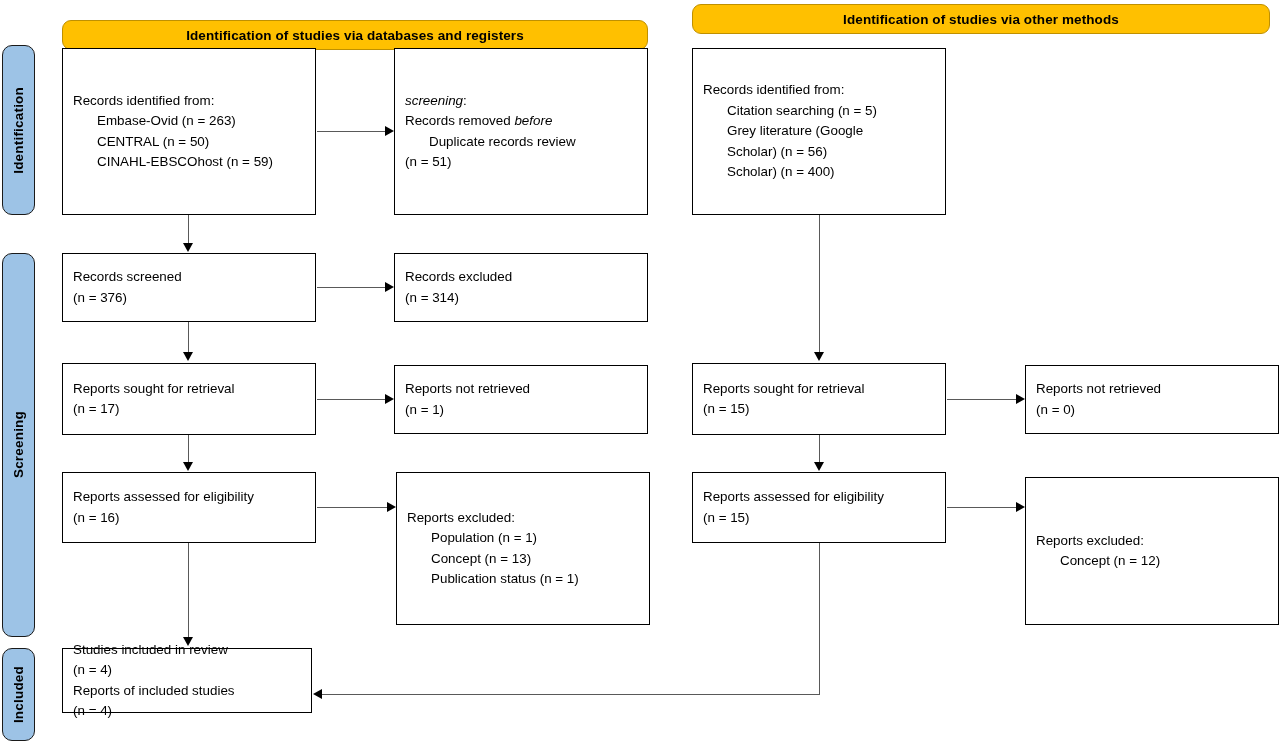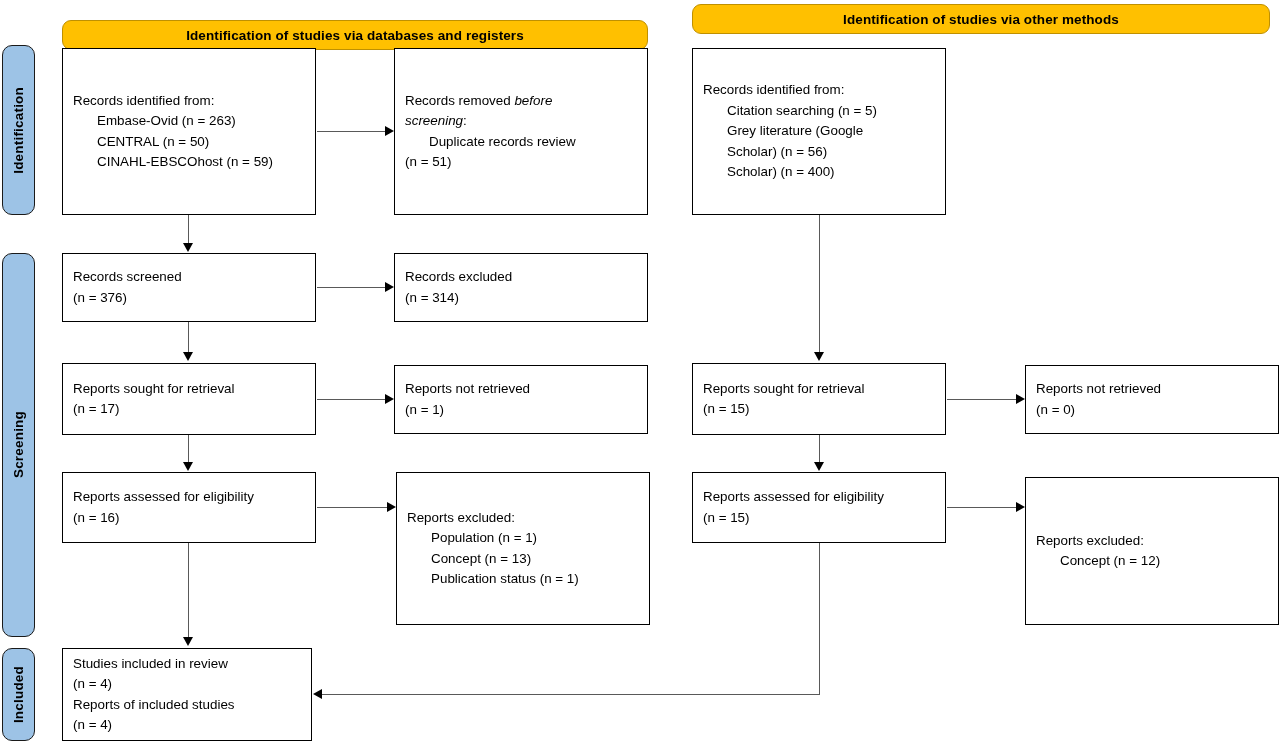--- a/index.html
+++ b/index.html
@@ -143,22 +143,22 @@
   </div>
 
   <div class="flow-box" style="left:62px; top:48px; width:254px; height:167px;">
     <div class="line">Records identified from:</div>
     <div class="line indent">Embase-Ovid (n = 263)</div>
     <div class="line indent">CENTRAL (n = 50)</div>
     <div class="line indent">CINAHL-EBSCOhost (n = 59)</div>
   </div>
 
   <div class="flow-box" style="left:394px; top:48px; width:254px; height:167px;">
+    <div class="line"><em>screening</em>:</div>
     <div class="line">Records removed <em>before</em></div>
-    <div class="line"><em>screening</em>:</div>
     <div class="line indent">Duplicate records review</div>
     <div class="line">(n = 51)</div>
   </div>
 
   <div class="flow-box" style="left:62px; top:253px; width:254px; height:69px;">
     <div class="line">Records screened</div>
     <div class="line">(n = 376)</div>
   </div>
 
   <div class="flow-box" style="left:394px; top:253px; width:254px; height:69px;">
@@ -181,21 +181,21 @@
     <div class="line">(n = 16)</div>
   </div>
 
   <div class="flow-box" style="left:396px; top:472px; width:254px; height:153px; justify-content:center;">
     <div class="line">Reports excluded:</div>
     <div class="line indent">Population (n = 1)</div>
     <div class="line indent">Concept (n = 13)</div>
     <div class="line indent">Publication status (n = 1)</div>
   </div>
 
-  <div class="flow-box" style="left:62px; top:648px; width:250px; height:93px;padding-left:10px;">
+  <div class="flow-box" style="left:62px; top:648px; width:250px; height:65px;padding-left:10px;">
     <div class="line">Studies included in review</div>
     <div class="line">(n = 4)</div>
     <div class="line">Reports of included studies</div>
     <div class="line">(n = 4)</div>
   </div>
 
   <div class="flow-box" style="left:692px; top:48px; width:254px; height:167px;">
     <div class="line">Records identified from:</div>
     <div class="line indent">Citation searching (n = 5)</div>
     <div class="line indent">Grey literature (Google</div>

